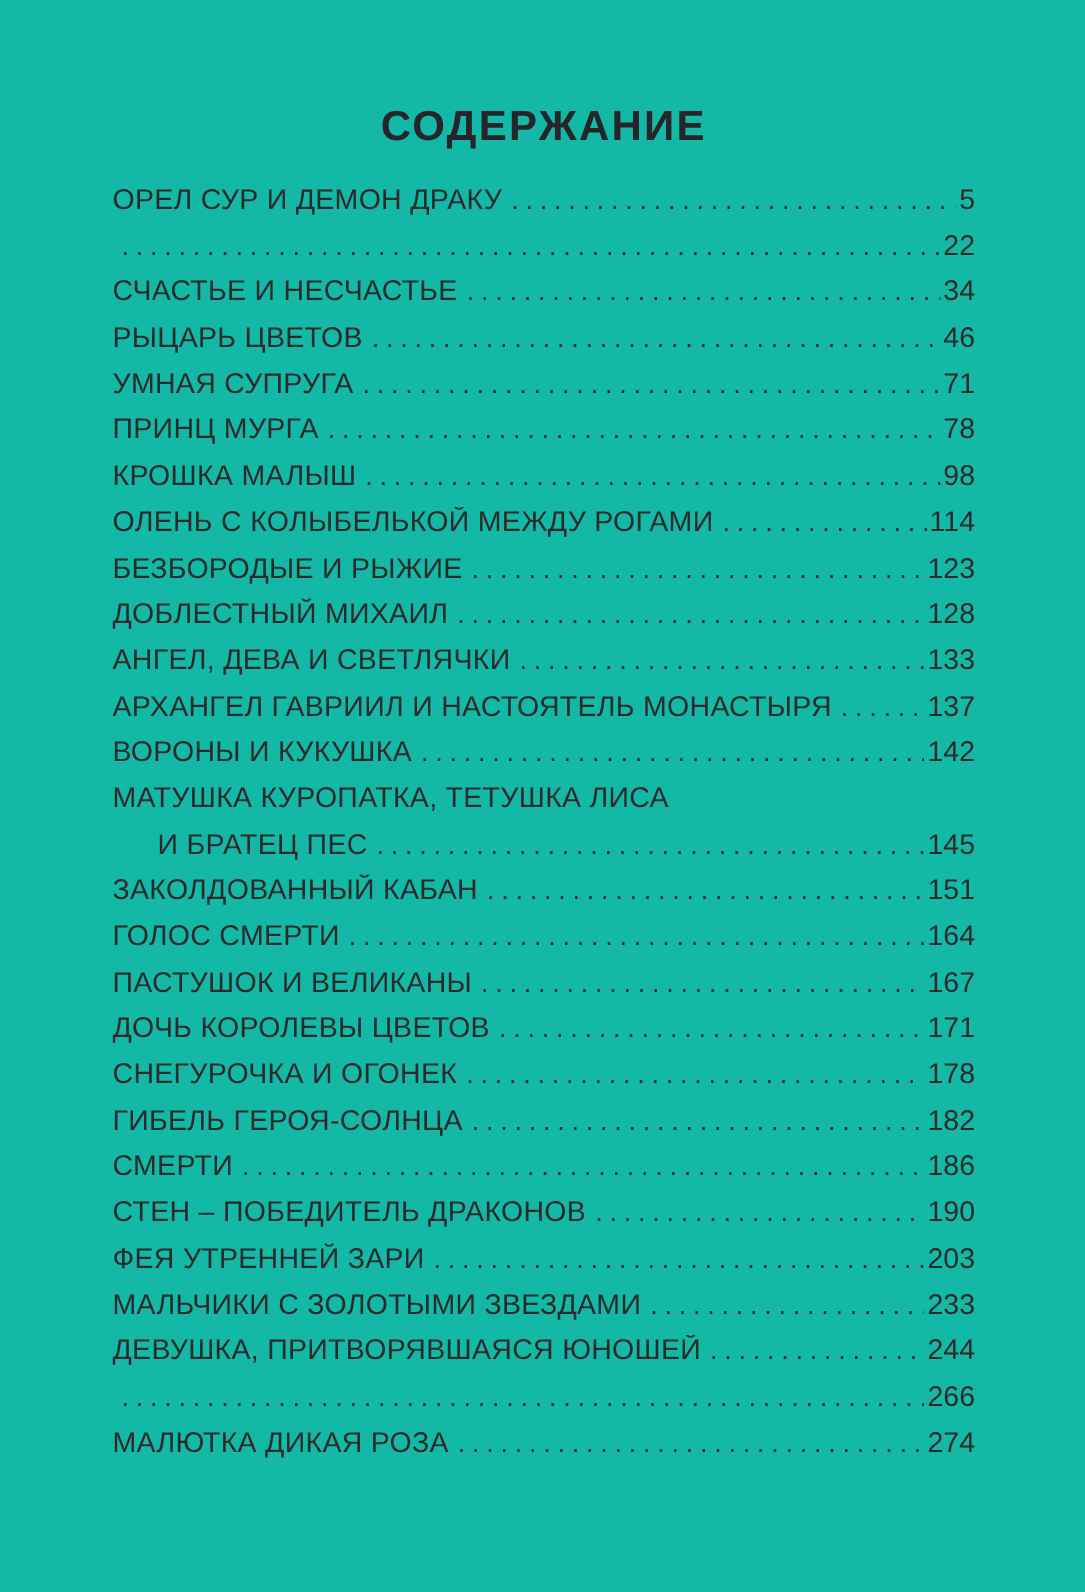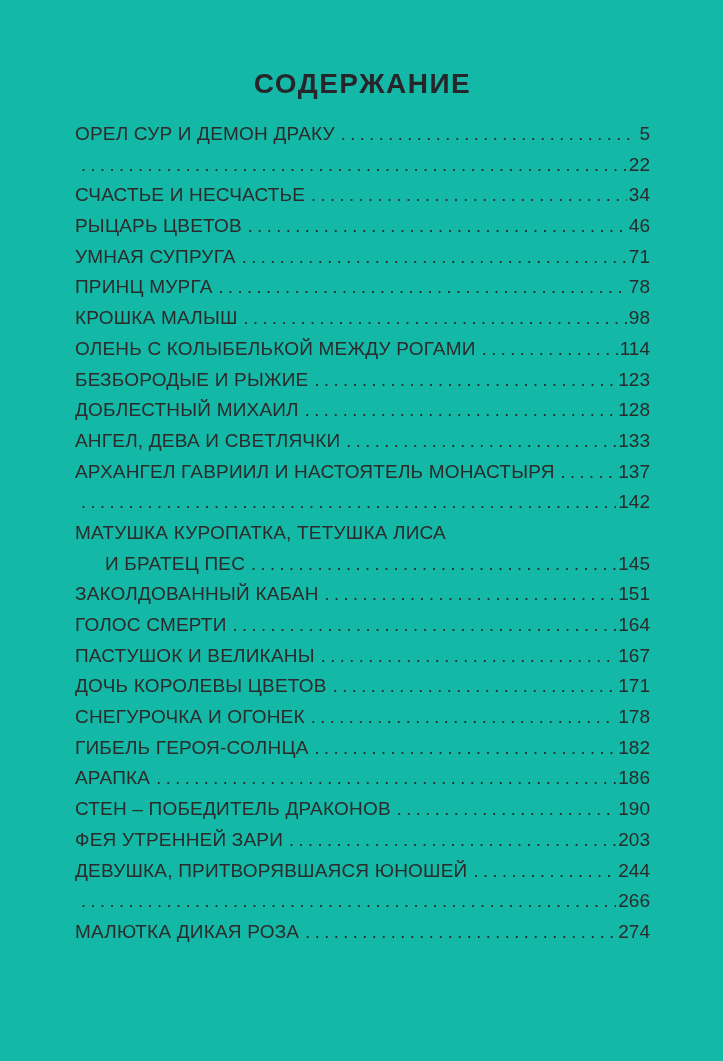--- a/index.html
+++ b/index.html
@@ -125,20 +125,21 @@
         <span class="toc-name">АНГЕЛ, ДЕВА И СВЕТЛЯЧКИ</span>
         <span class="toc-dots"></span>
         <span class="toc-page">133</span>
       </div>
       <div class="toc-row">
         <span class="toc-name">АРХАНГЕЛ ГАВРИИЛ И НАСТОЯТЕЛЬ МОНАСТЫРЯ</span>
         <span class="toc-dots"></span>
         <span class="toc-page">137</span>
       </div>
       <div class="toc-row">
+        <span class="toc-name">ВОРОНЫ И КУКУШКА</span>
         <span class="toc-dots"></span>
         <span class="toc-page">142</span>
       </div>
       <div class="toc-row">
         <span class="toc-name">МАТУШКА КУРОПАТКА, ТЕТУШКА ЛИСА</span>
       </div>
       <div class="toc-row toc-wrap">
         <span class="toc-name">И БРАТЕЦ ПЕС</span>
         <span class="toc-dots"></span>
         <span class="toc-page">145</span>
@@ -167,33 +168,38 @@
         <span class="toc-name">СНЕГУРОЧКА И ОГОНЕК</span>
         <span class="toc-dots"></span>
         <span class="toc-page">178</span>
       </div>
       <div class="toc-row">
         <span class="toc-name">ГИБЕЛЬ ГЕРОЯ-СОЛНЦА</span>
         <span class="toc-dots"></span>
         <span class="toc-page">182</span>
       </div>
       <div class="toc-row">
-        <span class="toc-name">АРАПКА</span>
+        <span class="toc-name">СМЕРТИ</span>
         <span class="toc-dots"></span>
         <span class="toc-page">186</span>
       </div>
       <div class="toc-row">
         <span class="toc-name">СТЕН – ПОБЕДИТЕЛЬ ДРАКОНОВ</span>
         <span class="toc-dots"></span>
         <span class="toc-page">190</span>
       </div>
       <div class="toc-row">
         <span class="toc-name">ФЕЯ УТРЕННЕЙ ЗАРИ</span>
         <span class="toc-dots"></span>
         <span class="toc-page">203</span>
+      </div>
+      <div class="toc-row">
+        <span class="toc-name">МАЛЬЧИКИ С ЗОЛОТЫМИ ЗВЕЗДАМИ</span>
+        <span class="toc-dots"></span>
+        <span class="toc-page">233</span>
       </div>
       <div class="toc-row">
         <span class="toc-name">ДЕВУШКА, ПРИТВОРЯВШАЯСЯ ЮНОШЕЙ</span>
         <span class="toc-dots"></span>
         <span class="toc-page">244</span>
       </div>
       <div class="toc-row">
         <span class="toc-dots"></span>
         <span class="toc-page">266</span>
       </div>

